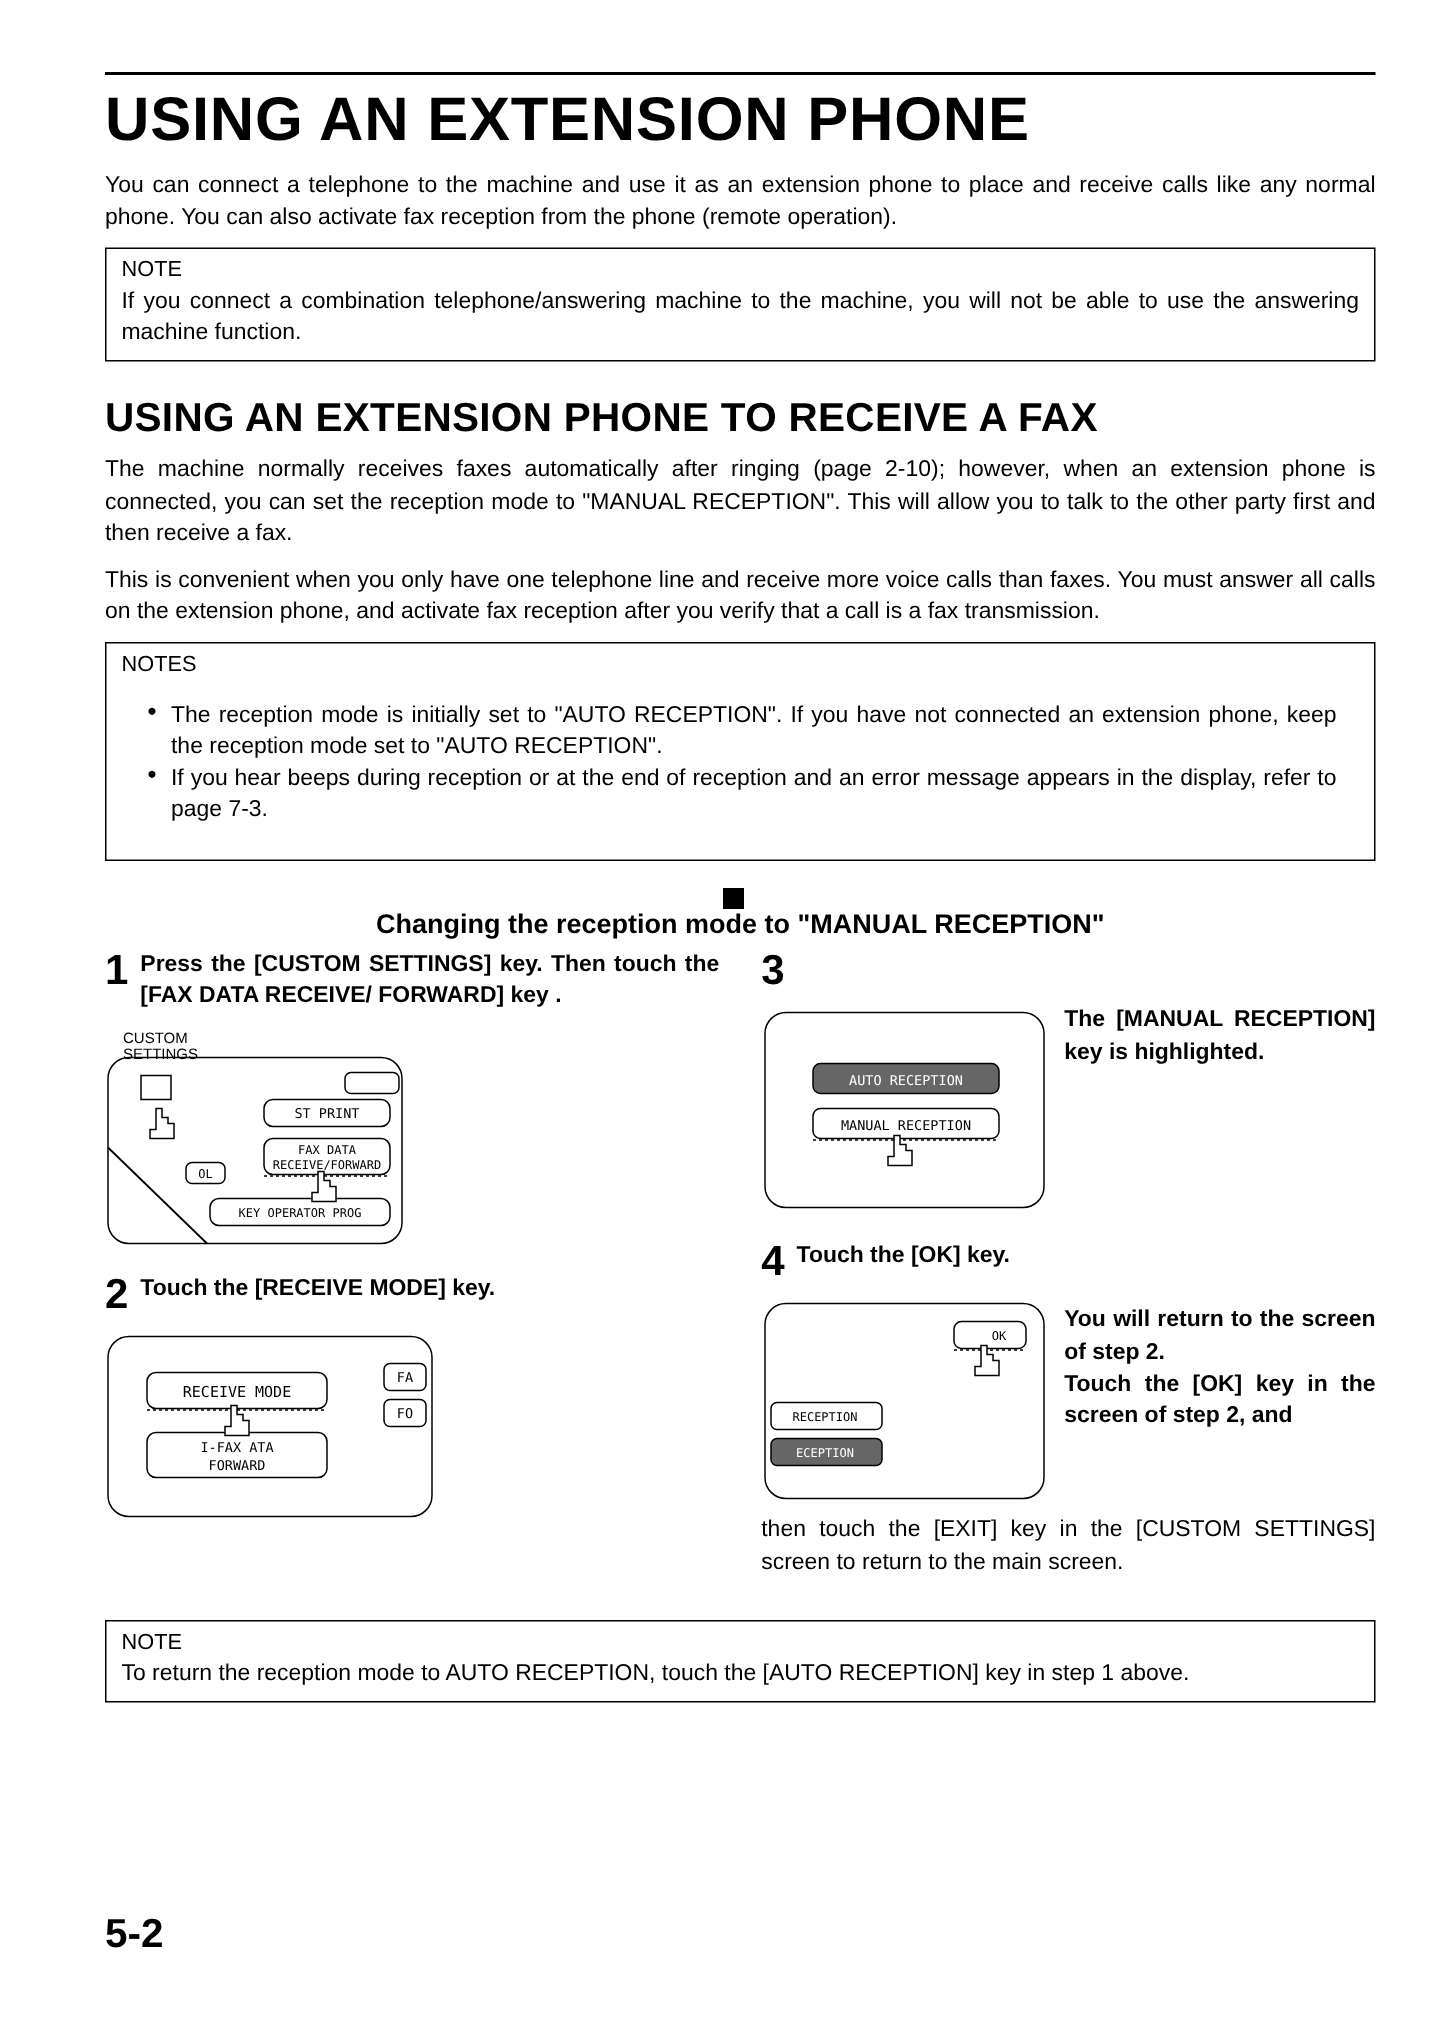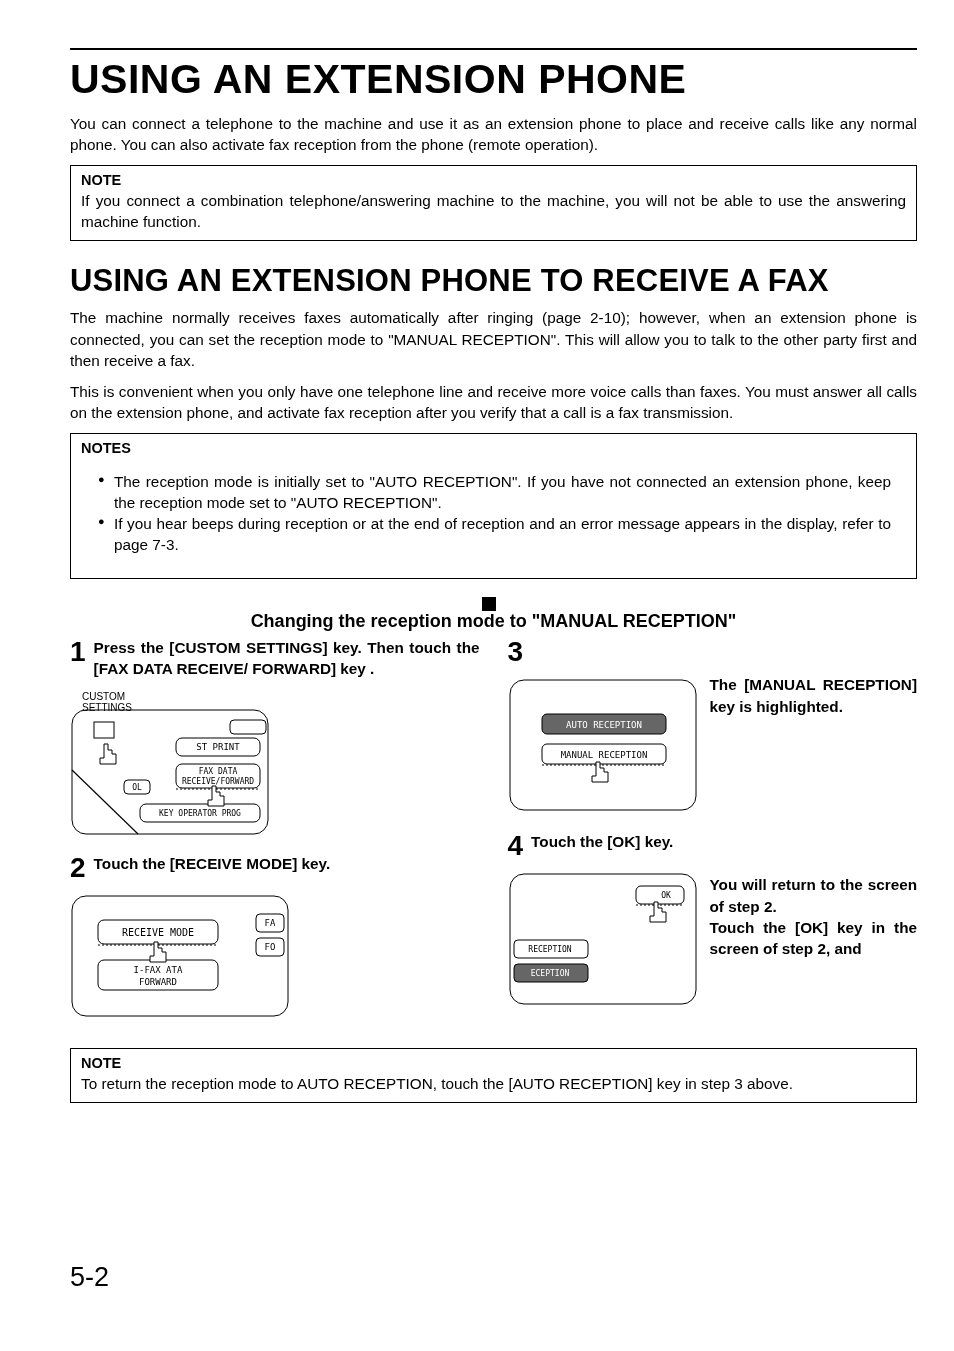--- a/index.html
+++ b/index.html
@@ -35,31 +35,31 @@
     line-height: 1.38;
     margin: 0 0 10px 0;
     text-align: justify;
   }
   .note-box {
     border: 1px solid #000;
     padding: 6px 10px 8px 10px;
     margin: 10px 0 18px 0;
   }
   .note-title {
-    font-weight: bold;
+    font-weight: normal;
     font-size: 14.5px;
     margin-bottom: 2px;
   }
   .note-text {
     font-size: 15.3px;
     line-height: 1.38;
     text-align: justify;
   }
   h2.sub {
-    font-size: 31px;
+    font-size: 27px;
     font-weight: 900;
     margin: 22px 0 8px 0;
     letter-spacing: 0.2px;
   }
   .notes-list {
     margin: 15px;
     padding-left: 18px;
     font-size: 15.3px;
     line-height: 1.38;
   }
@@ -136,23 +136,23 @@
     line-height: 1.38;
     text-align: justify;
     margin-top: 6px;
   }
   svg.panel {
     flex: 0 0 auto;
   }
   .page-num {
     position: absolute;
     left: 70px;
-    bottom: 58px;
+    bottom: 46px;
     font-size: 27px;
-    font-weight: 400;
+    font-weight: 700;
   }
 </style>
 </head>
 <body>
 
 <div class="page">
   <div class="rule-top"></div>
 
   <h1 class="main-title">USING AN EXTENSION PHONE</h1>
   <p class="body">You can connect a telephone to the machine and use it as an extension phone to place and receive calls like any normal phone. You can also activate fax reception from the phone (remote operation).</p>
@@ -291,23 +291,24 @@
             <rect x="6" y="72" width="74" height="18" rx="4" fill="none" stroke="#000" stroke-width="1"></rect>
             <text x="42" y="84" font-family="monospace" font-size="8" text-anchor="middle">RECEPTION</text>
             <rect x="6" y="96" width="74" height="18" rx="4" fill="#666" stroke="#000" stroke-width="1"></rect>
             <text x="42" y="108" font-family="monospace" font-size="8" fill="#fff" text-anchor="middle">ECEPTION</text>
           </svg>
           <div class="step-side-text">
             <div style="margin-top:6px">You will return to the screen of step 2.</div>
             <div style="margin-top:0">Touch the [OK] key in the screen of step 2, and</div>
           </div>
         </div>
+        <div class="step-below-text">then touch the [EXIT] key in the [CUSTOM SETTINGS] screen to return to the main screen.</div>
       </div>
     </div>
   </div>
 
   <div class="note-box" style="margin-top:10px">
     <div class="note-title">NOTE</div>
-    <div class="note-text">To return the reception mode to AUTO RECEPTION, touch the [AUTO RECEPTION] key in step 3 above.</div>
+    <div class="note-text">To return the reception mode to AUTO RECEPTION, touch the [AUTO RECEPTION] key in step 1 above.</div>
   </div>
 
   <div class="page-num">5-2</div>
 </div>
 
 </body></html>

